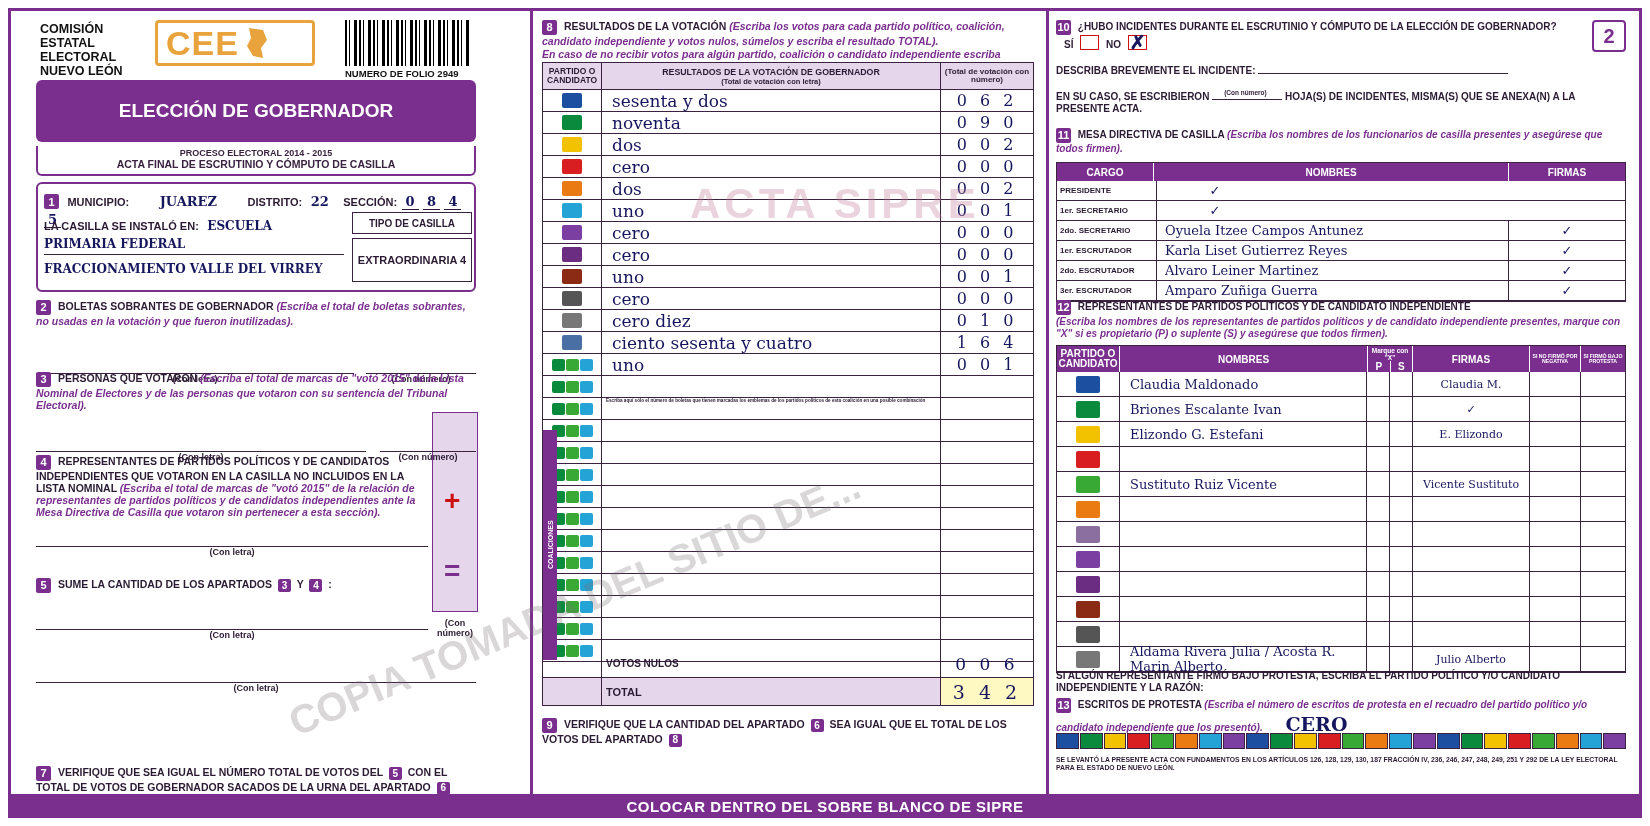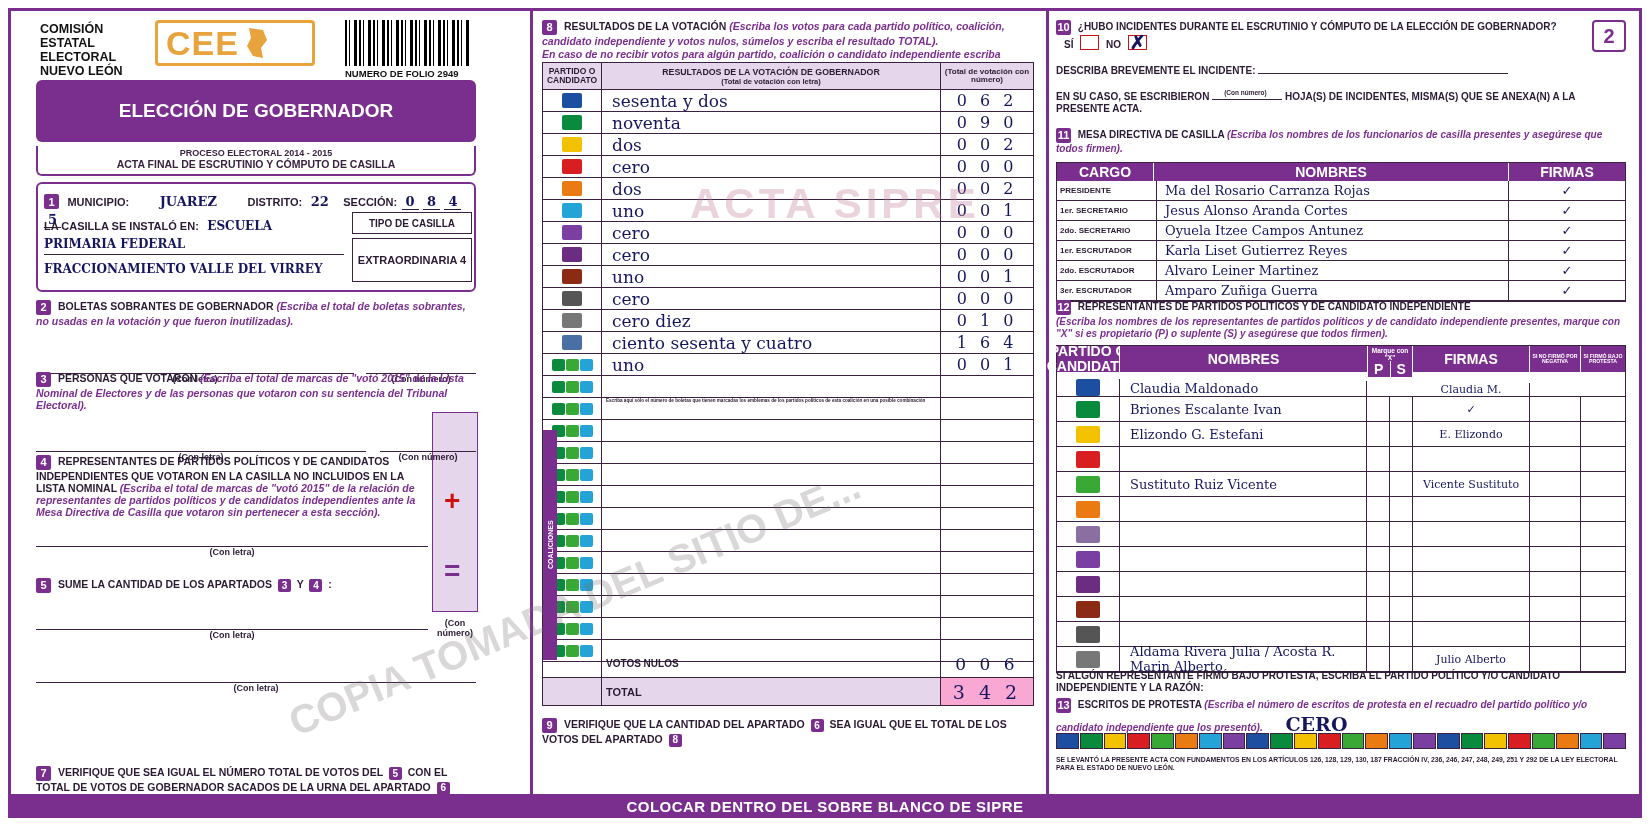--- a/index.html
+++ b/index.html
@@ -37,21 +37,21 @@
   #procBox .p2{font-size:10.5px;font-weight:bold;}
   #munBox{position:absolute;left:36px;top:182px;width:440px;height:110px;border:2px solid #7a2f8f;border-radius:6px;box-sizing:border-box;}
   .fld{font-size:11px;font-weight:bold;color:#2b1a33;}
   .handv{font-family:"DejaVu Serif",serif;font-size:13px;font-weight:bold;color:#16165e;}
   .secbox{display:inline-block;width:17px;border-bottom:1px solid #2b1a33;text-align:center;}
   .blk{position:absolute;box-sizing:border-box;}
   
   .ptbadge{width:20px;height:16px;border-radius:2px;display:inline-block;}
   
   .rt{font-size:10px;font-weight:bold;color:#2b1a33;line-height:1.2;}
-  .cellhdr{background:#7a2f8f;color:#fff;font-size:14px;font-weight:bold;text-align:center;}
+  .cellhdr{background:#7a2f8f;color:#fff;font-size:10px;font-weight:bold;text-align:center;}
   .wm{position:absolute;color:rgba(190,120,150,.33);font-weight:bold;pointer-events:none;}
 </style>
 </head>
 <body>
 
 <div id="page">
 
   <div id="frame"></div>
 
   <div class="vsep" style="left:530px;"></div>
@@ -426,21 +426,21 @@
   </div>
 
   <div class="blk" style="left:542px;top:650px;width:492px;height:28px;border:1.5px solid #3a2240;border-top:none;display:flex;">
     <div style="width:58px;border-right:1.5px solid #3a2240;"></div>
     <div style="flex:1;border-right:1.5px solid #3a2240;display:flex;align-items:center;padding-left:4px;font-size:10px;font-weight:bold;color:#2b1a33;">VOTOS NULOS</div>
     <div style="width:92px;display:flex;align-items:center;justify-content:center;font-family:'DejaVu Serif',serif;font-size:17px;color:#16165e;letter-spacing:4px;">0 0 6</div>
   </div>
   <div class="blk" style="left:542px;top:678px;width:492px;height:28px;border:1.5px solid #3a2240;border-top:none;display:flex;background:#e6d6ec;">
     <div style="width:58px;border-right:1.5px solid #3a2240;"></div>
     <div style="flex:1;border-right:1.5px solid #3a2240;display:flex;align-items:center;padding-left:4px;font-size:11px;font-weight:bold;color:#2b1a33;">TOTAL</div>
-    <div style="width:92px;display:flex;align-items:center;justify-content:center;background:#f9a8d4;font-family:'DejaVu Serif',serif;font-size:19px;color:#16165e;letter-spacing:4px;">3 4 2</div>
+    <div style="width:92px;display:flex;align-items:center;justify-content:center;background:#fef9c3;font-family:'DejaVu Serif',serif;font-size:19px;color:#16165e;letter-spacing:4px;">3 4 2</div>
   </div>
 
   <div class="blk" style="left:542px;top:718px;width:492px;">
     <div class="lbl">
       <span class="num">9</span>
       <span>VERIFIQUE QUE LA CANTIDAD DEL APARTADO</span>
       <span class="numsm" style="margin:0 3px">6</span>
       <span>SEA IGUAL QUE EL TOTAL DE LOS VOTOS DEL APARTADO</span>
       <span class="numsm" style="margin:0 3px">8</span>
     </div>
@@ -483,26 +483,24 @@
   </div>
   <div class="blk" style="left:1056px;top:162px;width:570px;border:1.5px solid #3a2240;">
     <div style="display:flex;height:18px;background:#7a2f8f;">
       <div class="cellhdr" style="width:96px;border-right:1px solid #fff;display:flex;align-items:center;justify-content:center;">CARGO</div>
       <div class="cellhdr" style="flex:1;border-right:1px solid #fff;display:flex;align-items:center;justify-content:center;">NOMBRES</div>
       <div class="cellhdr" style="width:116px;display:flex;align-items:center;justify-content:center;">FIRMAS</div>
     </div>
     <div id="mesaBody">
         <div style="display: flex; height: 19px; border-bottom: 1px solid rgb(58, 34, 64);">
           <div style="width: 96px; border-right: 1px solid rgb(58, 34, 64); display: flex; align-items: center; padding-left: 3px; font-size: 8px; font-weight: bold; color: rgb(43, 26, 51);">PRESIDENTE</div>
-          <div style="flex: 1 1 0%; border-right: 1px solid rgb(58, 34, 64); display: flex; align-items: center; padding-left: 8px; font-family: &quot;DejaVu Serif&quot;, serif; font-size: 13px; color: rgb(22, 22, 94);">Ma del Rosario Carranza Rojas</div>
           <div style="width: 116px; display: flex; align-items: center; justify-content: center; font-family: &quot;DejaVu Serif&quot;, serif; font-size: 13px; color: rgb(22, 22, 94);">✓</div>
         </div>
         <div style="display: flex; height: 19px; border-bottom: 1px solid rgb(58, 34, 64);">
           <div style="width: 96px; border-right: 1px solid rgb(58, 34, 64); display: flex; align-items: center; padding-left: 3px; font-size: 8px; font-weight: bold; color: rgb(43, 26, 51);">1er. SECRETARIO</div>
-          <div style="flex: 1 1 0%; border-right: 1px solid rgb(58, 34, 64); display: flex; align-items: center; padding-left: 8px; font-family: &quot;DejaVu Serif&quot;, serif; font-size: 13px; color: rgb(22, 22, 94);">Jesus Alonso Aranda Cortes</div>
           <div style="width: 116px; display: flex; align-items: center; justify-content: center; font-family: &quot;DejaVu Serif&quot;, serif; font-size: 13px; color: rgb(22, 22, 94);">✓</div>
         </div>
         <div style="display: flex; height: 19px; border-bottom: 1px solid rgb(58, 34, 64);">
           <div style="width: 96px; border-right: 1px solid rgb(58, 34, 64); display: flex; align-items: center; padding-left: 3px; font-size: 8px; font-weight: bold; color: rgb(43, 26, 51);">2do. SECRETARIO</div>
           <div style="flex: 1 1 0%; border-right: 1px solid rgb(58, 34, 64); display: flex; align-items: center; padding-left: 8px; font-family: &quot;DejaVu Serif&quot;, serif; font-size: 13px; color: rgb(22, 22, 94);">Oyuela Itzee Campos Antunez</div>
           <div style="width: 116px; display: flex; align-items: center; justify-content: center; font-family: &quot;DejaVu Serif&quot;, serif; font-size: 13px; color: rgb(22, 22, 94);">✓</div>
         </div>
         <div style="display: flex; height: 19px; border-bottom: 1px solid rgb(58, 34, 64);">
           <div style="width: 96px; border-right: 1px solid rgb(58, 34, 64); display: flex; align-items: center; padding-left: 3px; font-size: 8px; font-weight: bold; color: rgb(43, 26, 51);">1er. ESCRUTADOR</div>
           <div style="flex: 1 1 0%; border-right: 1px solid rgb(58, 34, 64); display: flex; align-items: center; padding-left: 8px; font-family: &quot;DejaVu Serif&quot;, serif; font-size: 13px; color: rgb(22, 22, 94);">Karla Liset Gutierrez Reyes</div>
@@ -537,21 +535,21 @@
         <div style="display:flex;flex:1;">
           <div class="cellhdr" style="flex:1;border-right:1px solid #fff;display:flex;align-items:center;justify-content:center;">P</div>
           <div class="cellhdr" style="flex:1;display:flex;align-items:center;justify-content:center;">S</div>
         </div>
       </div>
       <div class="cellhdr" style="width:116px;border-right:1px solid #fff;display:flex;align-items:center;justify-content:center;">FIRMAS</div>
       <div class="cellhdr" style="width:50px;border-right:1px solid #fff;font-size:5.2px;display:flex;align-items:center;justify-content:center;text-align:center;line-height:1.05;">SI NO FIRMÓ POR NEGATIVA</div>
       <div class="cellhdr" style="width:44px;font-size:5.2px;display:flex;align-items:center;justify-content:center;text-align:center;line-height:1.05;">SI FIRMÓ BAJO PROTESTA</div>
     </div>
     <div id="repBody">
-        <div style="display: flex; height: 24px; border-bottom: 1px solid rgb(58, 34, 64); align-items: flex-end;">
+        <div style="display: flex; height: 24px; border-bottom: 1px solid rgb(58, 34, 64);">
           <div style="width: 62px; border-right: 1px solid rgb(58, 34, 64); display: flex; align-items: center; justify-content: center;">
             <span class="ptbadge" style="background: rgb(28, 79, 160); width: 24px; height: 17px;"></span>
           </div>
           <div style="flex: 1 1 0%; border-right: 1px solid rgb(58, 34, 64); display: flex; align-items: center; padding-left: 10px; font-family: &quot;DejaVu Serif&quot;, serif; font-size: 13px; color: rgb(22, 22, 94);">Claudia Maldonado</div>
           <div style="width: 22px; border-right: 1px solid rgb(58, 34, 64);"></div>
           <div style="width: 22px; border-right: 1px solid rgb(58, 34, 64);"></div>
           <div style="width: 116px; border-right: 1px solid rgb(58, 34, 64); display: flex; align-items: center; justify-content: center; font-family: &quot;DejaVu Serif&quot;, serif; font-size: 11px; color: rgb(22, 22, 94);">Claudia M.</div>
           <div style="width: 50px; border-right: 1px solid rgb(58, 34, 64);"></div>
           <div style="width: 44px;"></div>
         </div>

